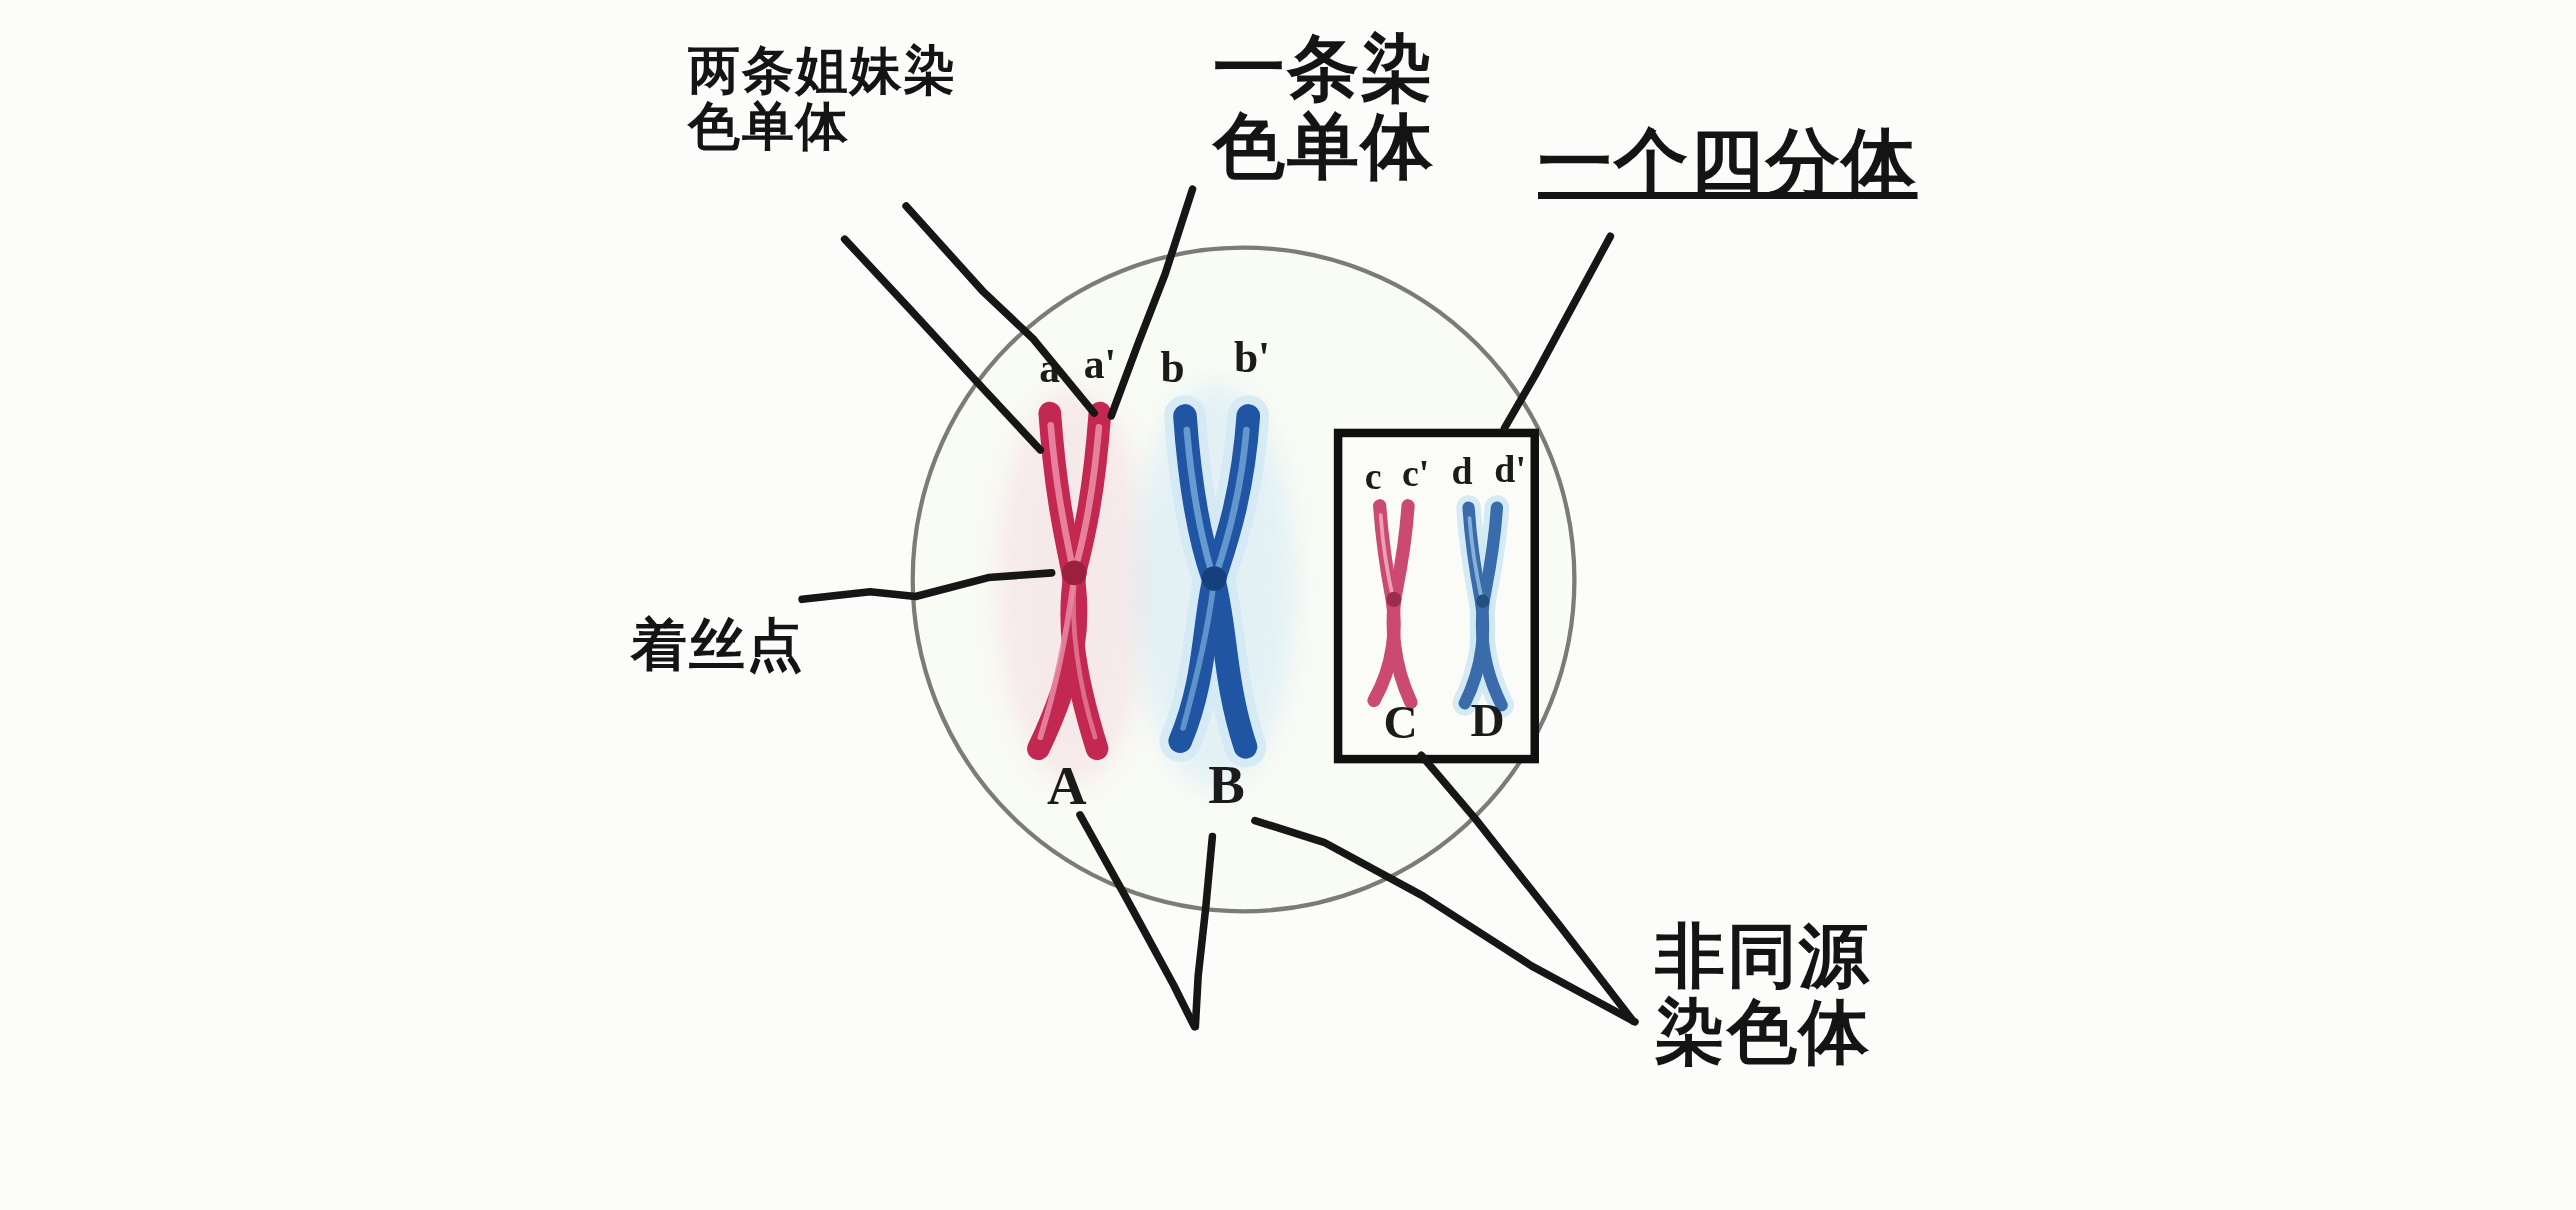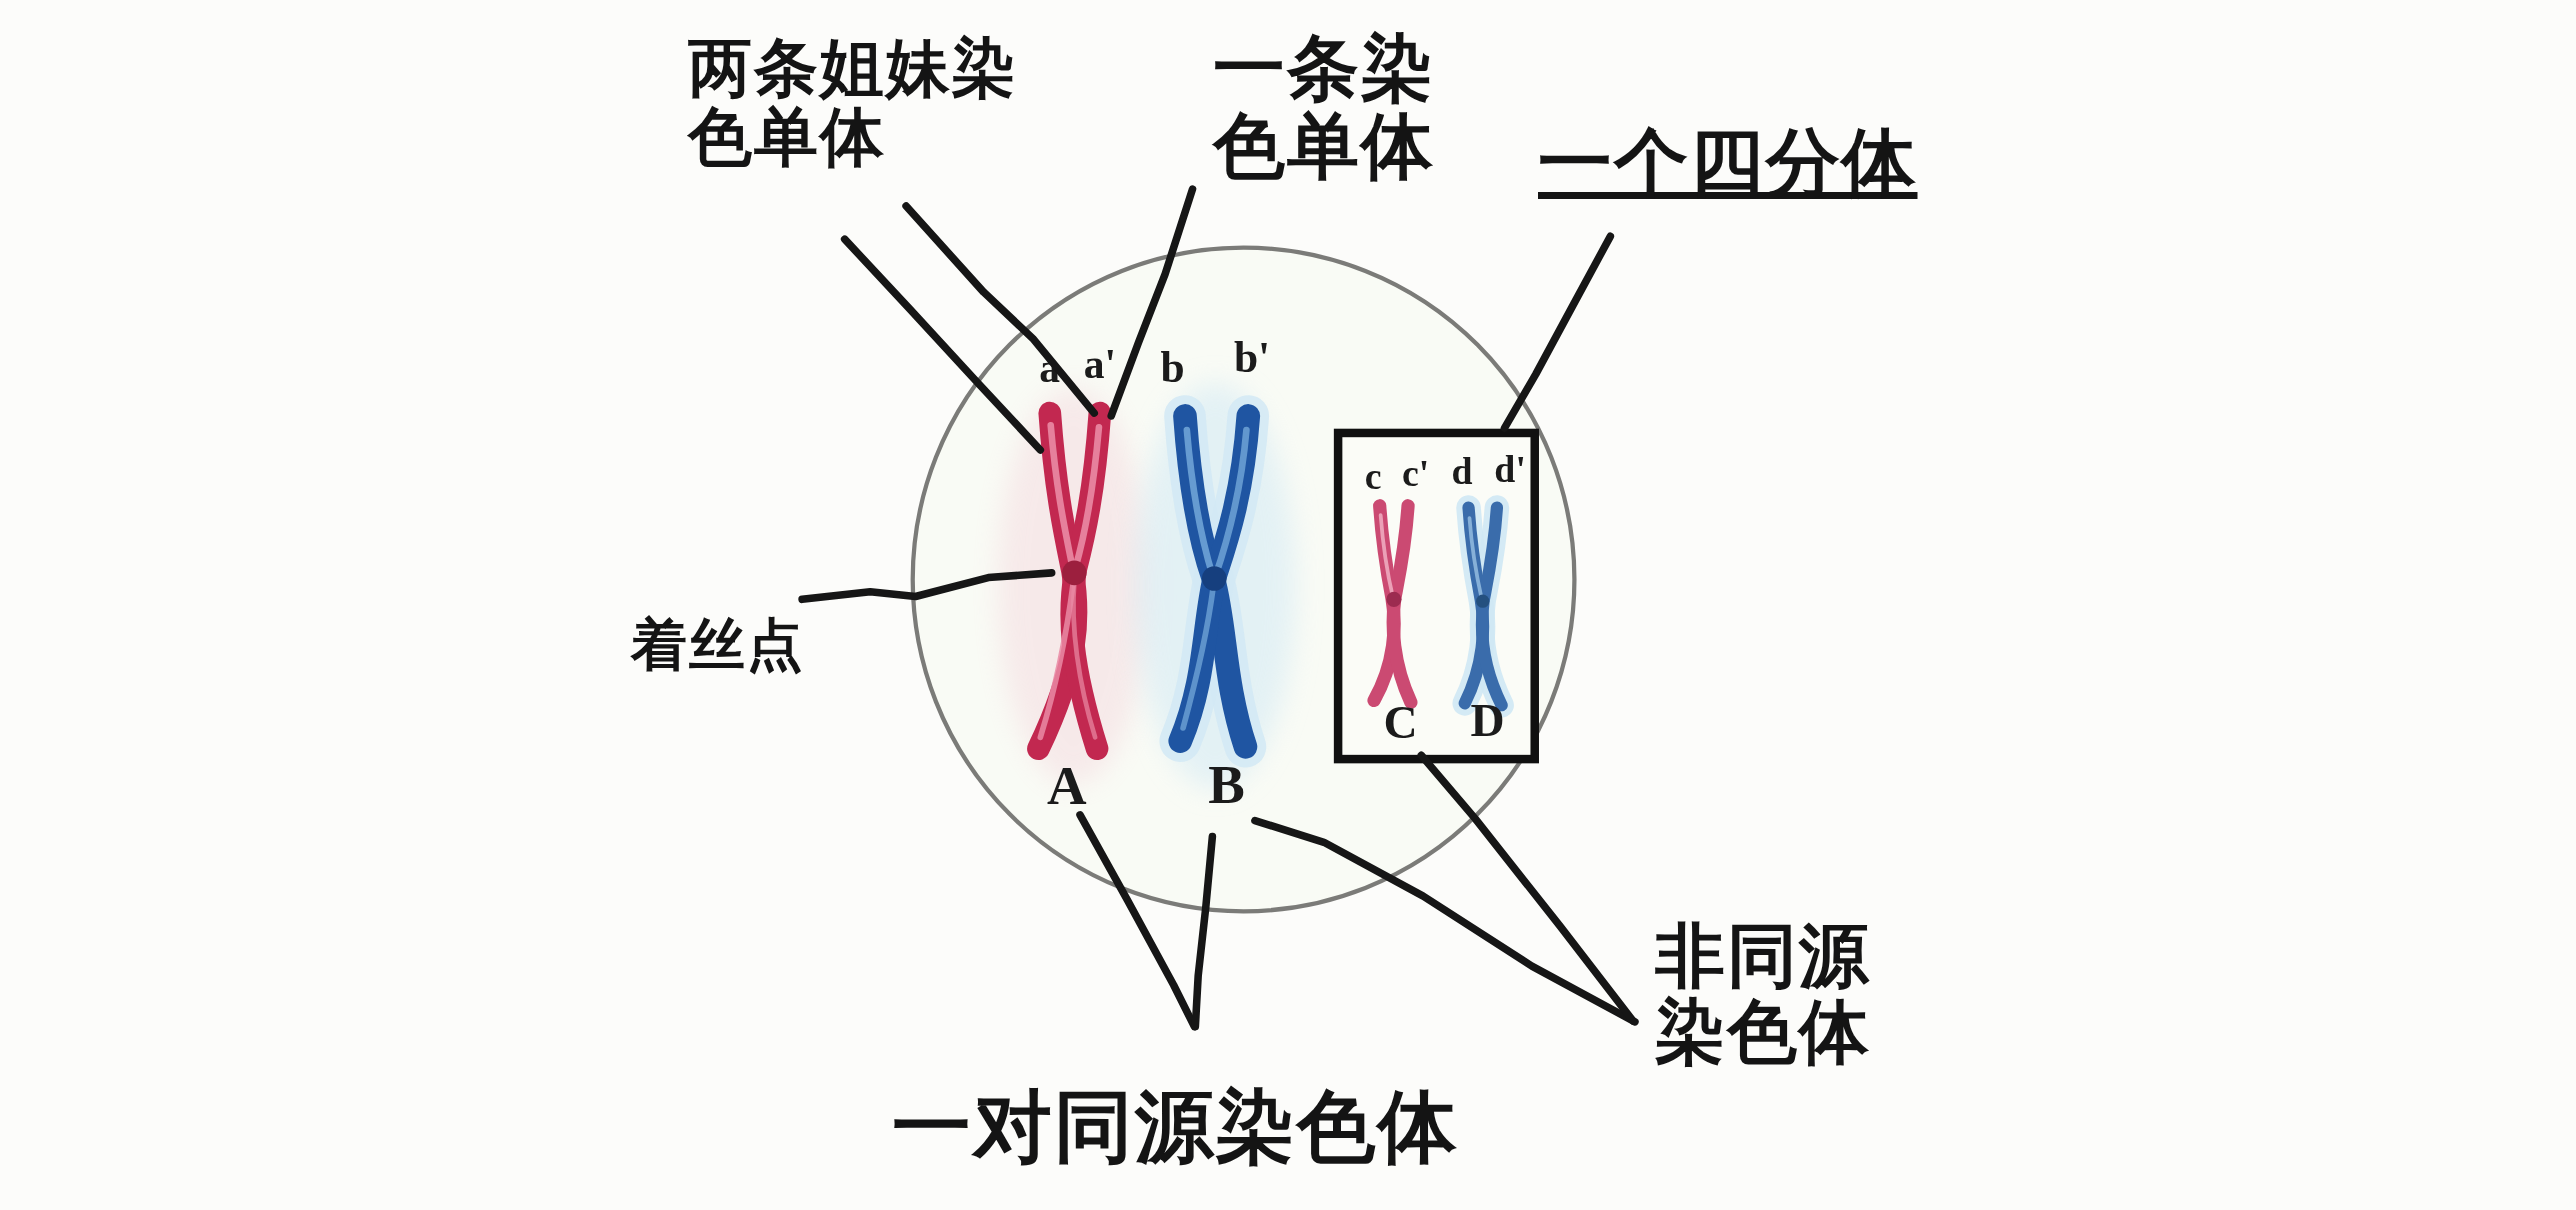--- a/index.html
+++ b/index.html
@@ -90,26 +90,25 @@
     <path d="M1261,200 L1232,290 L1204,362 L1175,440"></path>
     <path d="M848,634 L920,626 L968,631 L1045,611 L1112,606"></path>
     <path d="M1703,250 L1664,322 L1624,396 L1591,453"></path>
     <path d="M1327,868 L1400,891 L1505,948 L1620,1022 L1729,1081"></path>
     <path d="M1503,799 L1560,866 L1650,980 L1727,1080"></path>
     <path d="M1142,862 L1192,952 L1241,1042 L1263,1086"></path>
     <path d="M1282,885 L1275,960 L1267,1032 L1264,1086"></path>
   </g>
 </svg>
 
-<div class="cjk" style="left:688px;top:34px;font-size:64px;"><span>两条姐妹染</span><br><span>色单体</span></div>
+<div class="cjk" style="left:688px;top:47px;font-size:52px;font-family:Liberation Mono, monospace;"><span>两条姐妹染</span><br><span>色单体</span></div>
 
 <div class="cjk" style="left:1182px;top:30px;font-size:72px;margin-left:31px;"><span>一条染</span><br><span>色单体</span></div>
 
 <div class="cjk" style="left:1538px;top:123px;font-size:74px;text-decoration:underline;">一个四分体</div>
 
 <div class="cjk" style="left:631px;top:615px;font-size:56px;">着丝点</div>
 
 <div class="cjk" style="left:1655px;top:919px;font-size:70px;"><span>非同源</span><br><span>染色体</span></div>
 
-<div class="cjk" style="left:892px;top:1084px;font-size:79px;">一对同源染色体</div>
 
 </div>
 
 
 </body></html>

